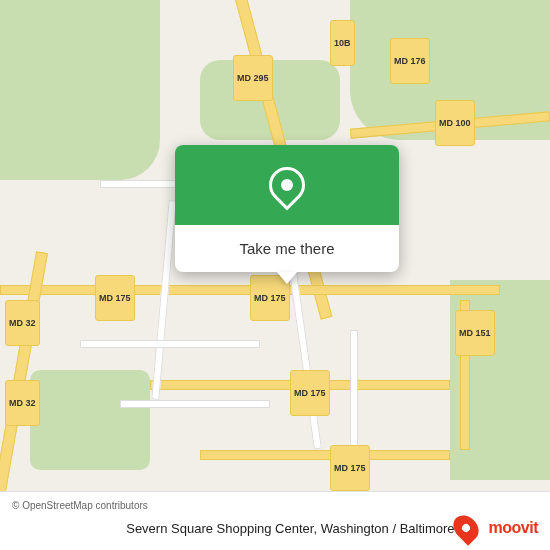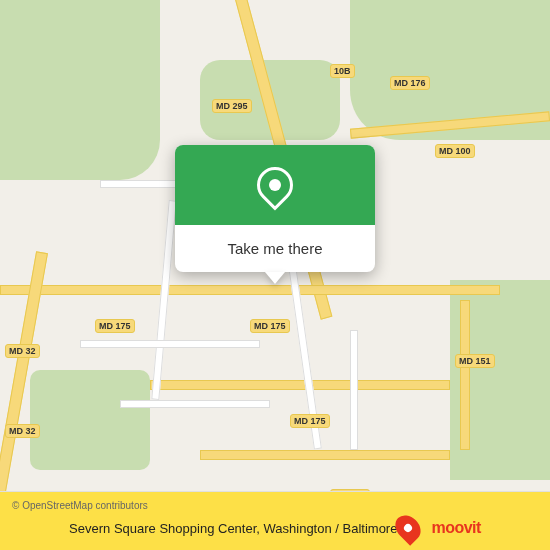--- a/index.html
+++ b/index.html
@@ -204,32 +204,31 @@
     }
 
     
     .route-label {
       position: absolute;
       background: #f7d97a;
       border: 1px solid #e8c850;
       border-radius: 3px;
       font-size: 9px;
       font-weight: bold;
-      padding: 1px 3px;
+      padding: 17px 3px;
       color: #333;
       white-space: nowrap;
-      margin-top: 44px;
     }
 
     
     .popup-card {
       position: absolute;
       top: 145px;
       left: 175px;
-      width: 200px;
+      width: 224px;
       background: white;
       border-radius: 8px;
       box-shadow: 0 4px 15px rgba(0,0,0,0.3);
       overflow: visible;
       z-index: 10;
     }
 
     .popup-green-top {
       background: #34a853;
       border-radius: 8px 8px 0 0;
@@ -301,36 +300,36 @@
       border-top: 12px solid white;
       filter: drop-shadow(0 3px 3px rgba(0,0,0,0.2));
     }
 
     
     .footer-bar {
       position: absolute;
       bottom: 0;
       left: 0;
       width: 100%;
-      background: #fde047;
+      background: #ffffff;
       padding: 8px 12px;
       border-top: 1px solid #e0e0e0;
       z-index: 20;
     }
 
     .footer-copyright {
       font-size: 10px;
       color: #666;
       margin-bottom: 3px;
     }
 
     .footer-title-row {
       display: flex;
       align-items: center;
-      justify-content: center;
+      justify-content: flex-end;
     }
 
     .footer-location-title {
       font-size: 13px;
       font-weight: 500;
       color: #222;
     }
 
     .moovit-logo {
       display: flex;
@@ -388,29 +387,29 @@
   <div class="road road-174"></div>
 
   <div class="road-white-1"></div>
   <div class="road-white-2"></div>
   <div class="road-white-3"></div>
   <div class="road-white-4"></div>
   <div class="road-white-5"></div>
   <div class="road-white-6"></div>
 
   <div id="route-labels-container">
-      <div class="route-label" style="top: 55px; left: 212px;">MD 295</div>
+      <div class="route-label" style="top: 55px; left: 233px;">MD 295</div>
       <div class="route-label" style="top: 275px; left: 95px;">MD 175</div>
       <div class="route-label" style="top: 275px; left: 250px;">MD 175</div>
       <div class="route-label" style="top: 370px; left: 290px;">MD 175</div>
       <div class="route-label" style="top: 445px; left: 330px;">MD 175</div>
       <div class="route-label" style="top: 380px; left: 5px;">MD 32</div>
       <div class="route-label" style="top: 500px; left: 305px;">MD 32</div>
       <div class="route-label" style="top: 100px; left: 435px;">MD 100</div>
-      <div class="route-label" style="top: 32px; left: 390px; text-align: right;">MD 176</div>
+      <div class="route-label" style="top: 38px; left: 390px; text-align: right;">MD 176</div>
       <div class="route-label" style="top: 310px; left: 455px;">MD 151</div>
       <div class="route-label" style="top: 300px; left: 5px;">MD 32</div>
       <div class="route-label" style="top: 20px; left: 330px;">10B</div>
     </div>
 
   <div class="popup-card">
     <div class="popup-green-top">
       <div class="location-pin">
         <div class="pin-outer">
           <div class="pin-inner"></div>

